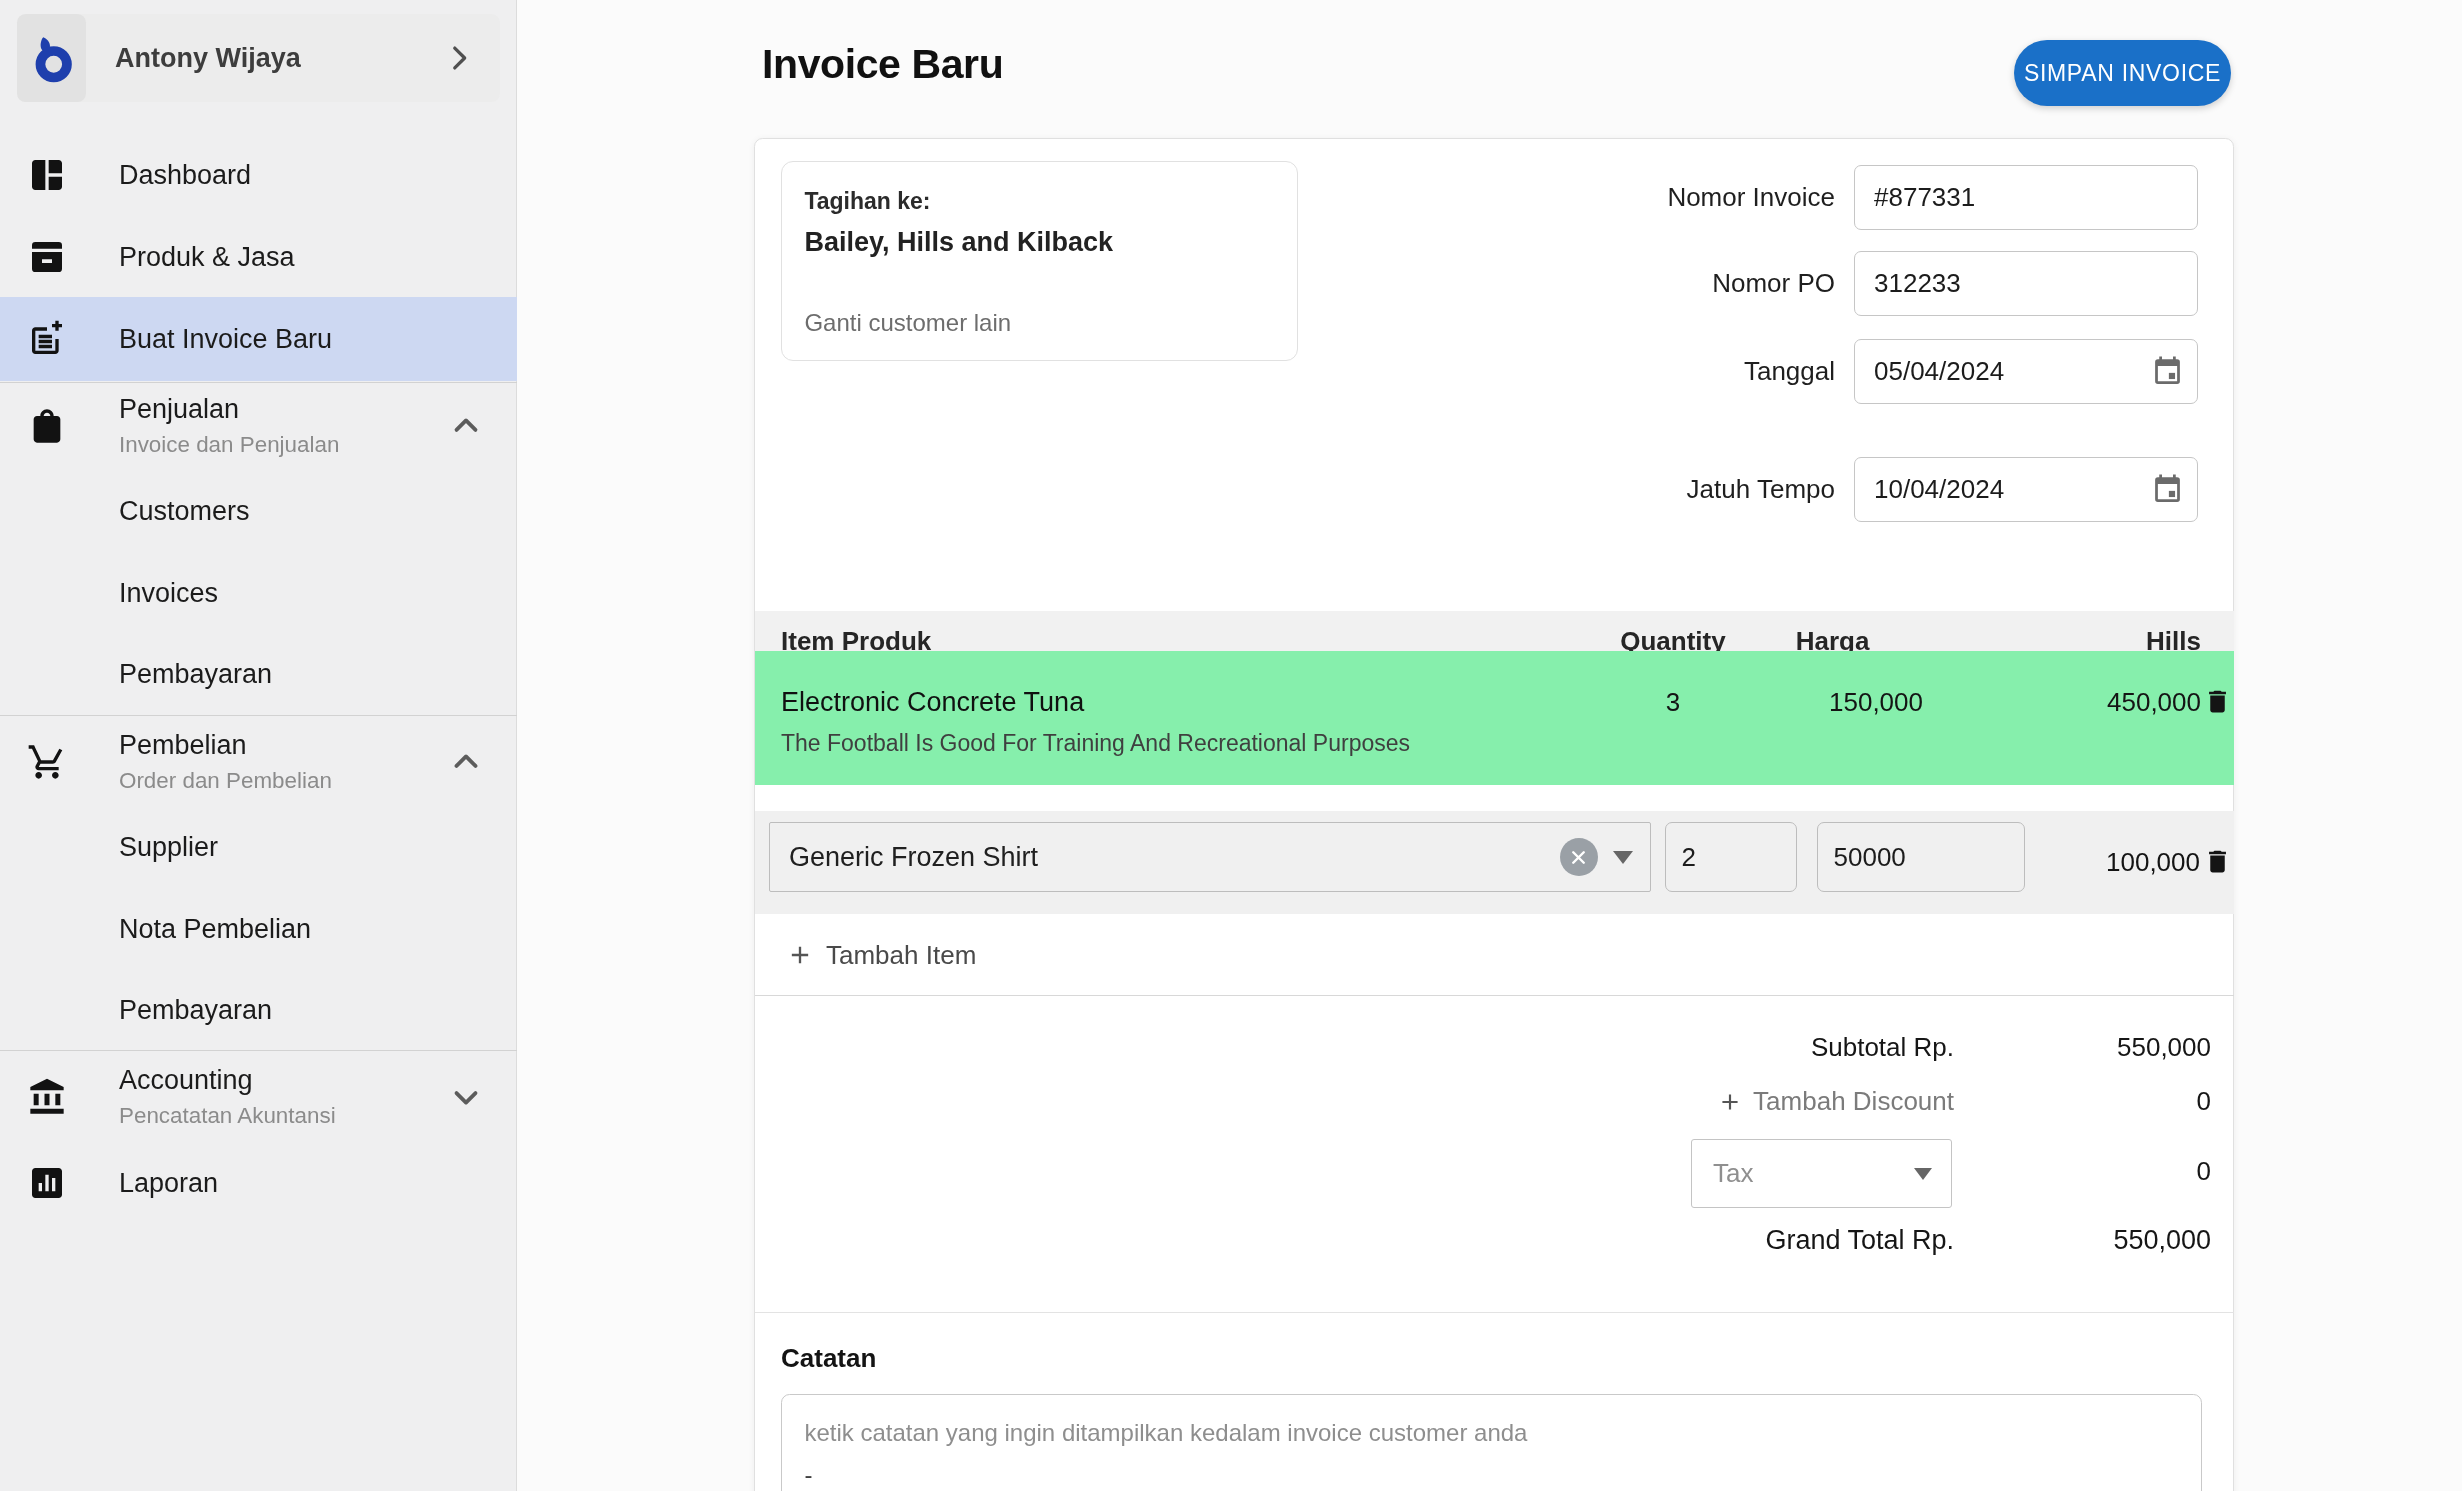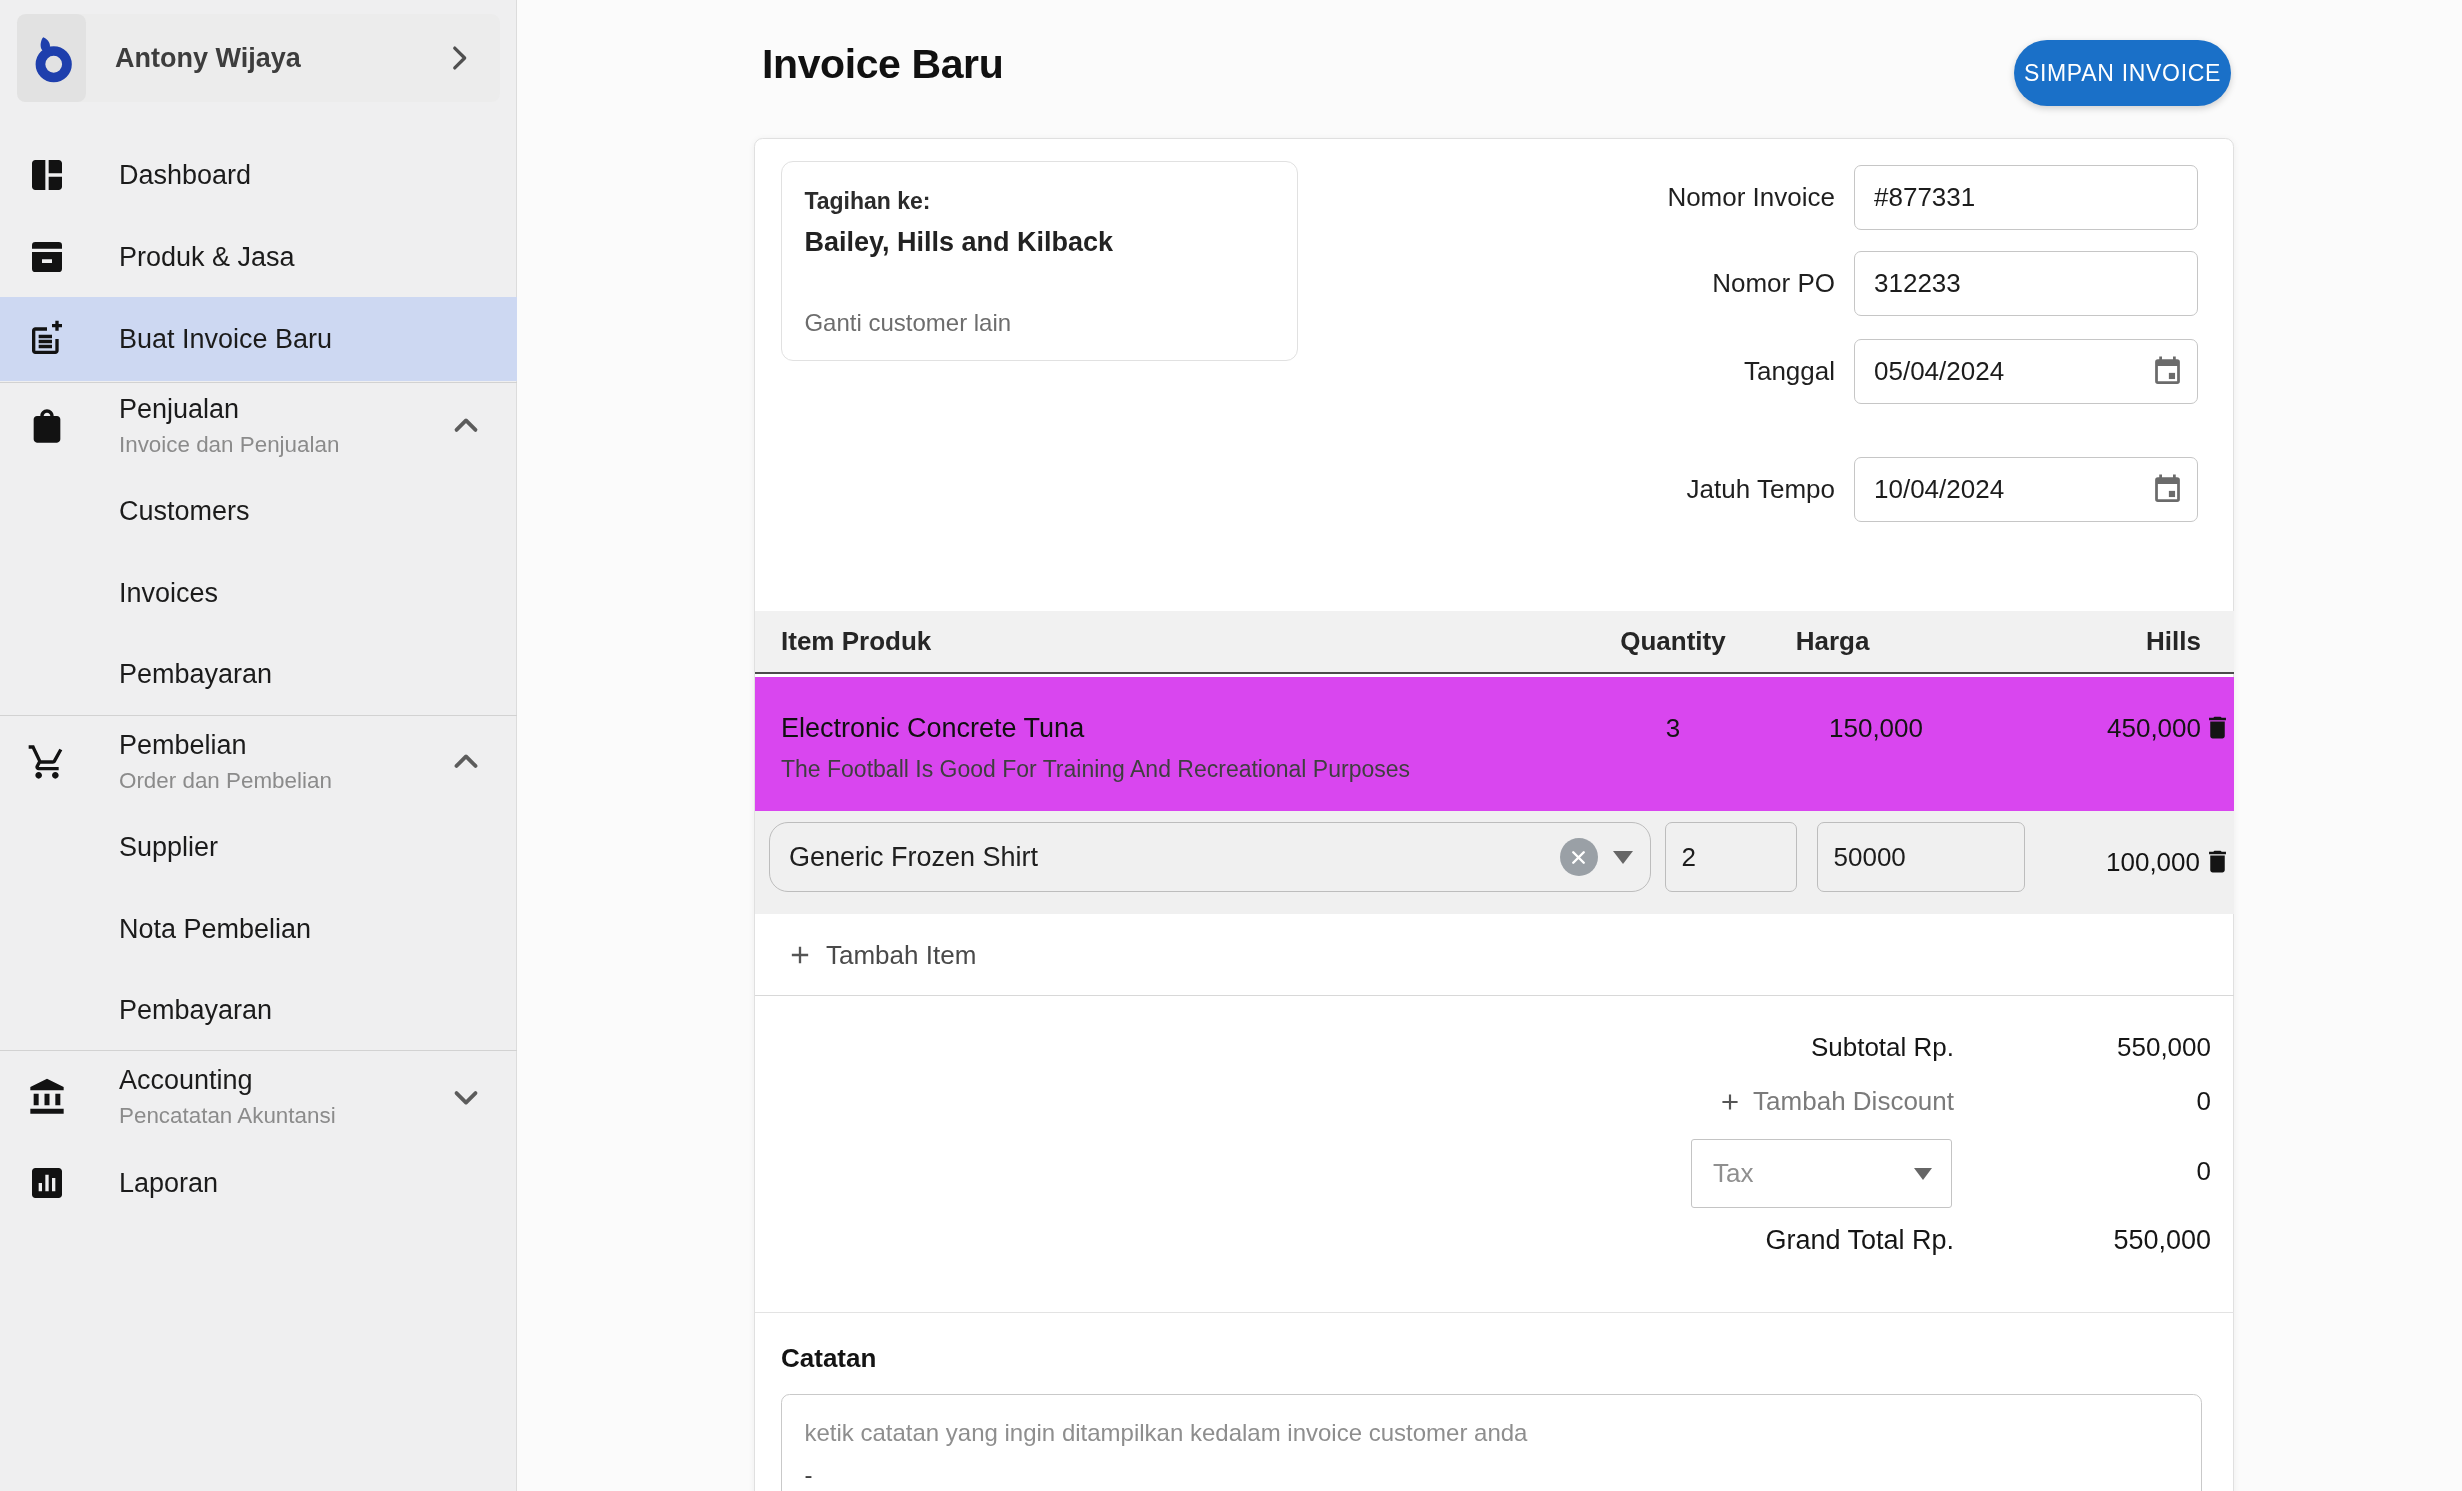--- a/index.html
+++ b/index.html
@@ -50,32 +50,32 @@
   .cal-icon { position:absolute; right:14px; top:16.4px; pointer-events:auto; cursor:pointer; }
   .cal-icon svg { fill:#6b6b6b; }
 
   
   .tbl-header { position:absolute; left:0; top:472px; width:1479px; height:63px; background:#f1f1f1; border-bottom:2.6px solid #4c4c4c;
                 display:grid; grid-template-columns:849px 138px 181px 278px 33px; align-items:center; font-size:26px; font-weight:600; color:#262626; }
   .th-item { padding-left:26px; }
   .th-center { text-align:center; }
   .th-right { text-align:right; }
 
-  .tbl-row1 { position:absolute; left:0; top:538px; width:1479px; height:134px; background:#d946ef;
+  .tbl-row1 { position:absolute; left:0; top:512px; width:1479px; height:134px; background:#86efac;
               display:grid; grid-template-columns:849px 138px 181px 278px 33px; font-size:26px; color:#141414; }
   .cell-pad { padding-top:36px; }
   .item-name { padding-left:26px; font-size:27px; color:#101010; }
   .item-desc { padding-left:26px; font-size:23px; color:#3f3f3f; margin-top:12px; }
   .cell-center { text-align:center; }
   .cell-right { text-align:right; }
   .trash-btn { background:none; border:none; cursor:pointer; padding:0; display:flex; justify-content:center; width:33px; }
   .trash-btn svg { fill:#141414; }
 
   .tbl-row2 { position:absolute; left:0; top:672px; width:1479px; height:103px; background:#f0f0f0; }
-  .prod-select { position:absolute; left:14px; top:11.2px; width:882px; height:70px; border:1.7px solid #bdbdbd; border-radius:19px;
+  .prod-select { position:absolute; left:14px; top:11.2px; width:882px; height:70px; border:1.7px solid #bdbdbd; border-radius:2px;
                  display:flex; align-items:center; cursor:pointer;justify-content:space-between; }
   .prod-select-text { margin-left:19px; font-size:27px; color:#202020; flex:1; }
   .clear-circle { width:38px; height:38px; border-radius:50%; background:#9aa0a6; display:flex; align-items:center; justify-content:center; margin-right:15.5px; cursor:pointer; }
   .select-caret { width:0; height:0; border-left:10.3px solid transparent; border-right:10.3px solid transparent; border-top:13px solid #666; margin-right:17px; cursor:pointer; }
   .mini-input { position:absolute; top:11.2px; height:70px; border:1.7px solid #bdbdbd; border-radius:7px; background:transparent;
                 font-family:"Liberation Sans",sans-serif; font-size:26px; color:#1c1c1c; padding:0 15.5px; outline:none; }
   .row2-total { position:absolute; right:34px; top:0; height:103px; display:flex; align-items:center; font-size:26px; color:#141414; }
   .row2-trash { position:absolute; right:0; top:36px; }
 
   .add-item-row { position:absolute; left:0; top:776px; width:1479px; height:81px; border-bottom:1.7px solid #d8d8d8; display:flex; align-items:center; cursor:pointer; }

